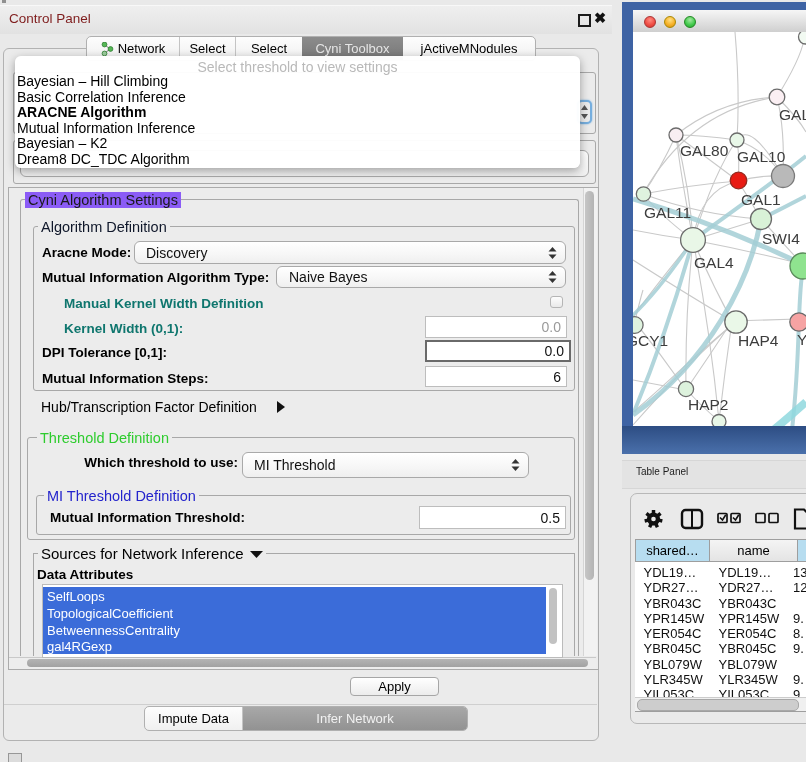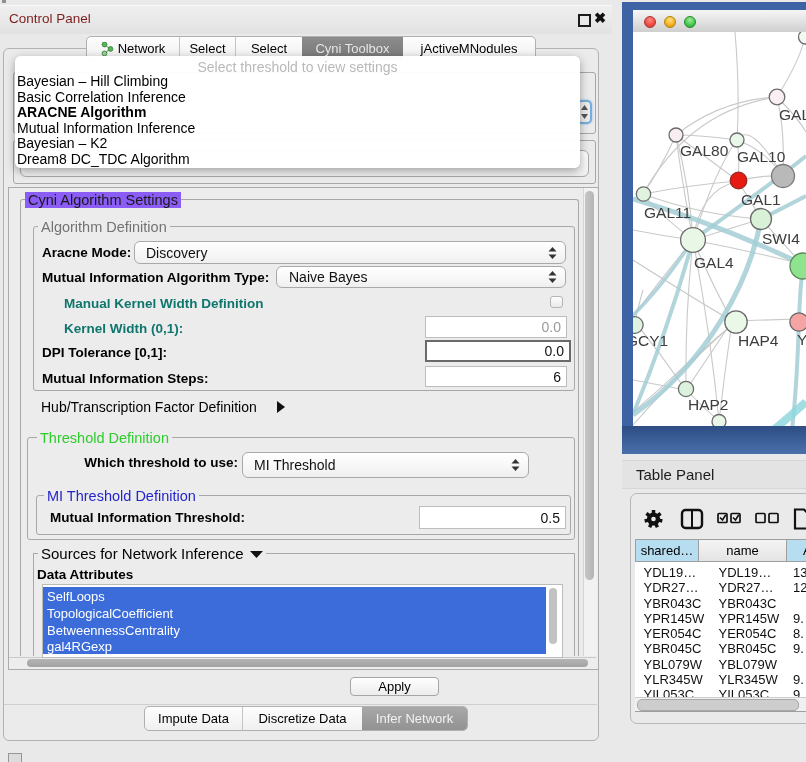--- a/index.html
+++ b/index.html
@@ -66,21 +66,21 @@
 <div class="abs" style="left:583px;top:188px;width:13px;height:468px;background:#f2f2f2;border-left:1px solid #d5d5d5;"></div>
 <div class="abs" style="left:585px;top:191px;width:9px;height:389px;background:linear-gradient(90deg,#c6c6c6,#b4b4b4);border-radius:5px;"></div>
 
 <div class="abs" style="left:9px;top:657px;width:587px;height:11px;background:#ededed;border-top:1px solid #c9c9c9;"></div>
 <div class="abs" style="left:27px;top:659px;width:561px;height:8px;background:linear-gradient(#b4b4b4,#a2a2a2);border-radius:4px;"></div>
 
 <div class="abs" style="left:20px;top:199px;width:557px;height:456px;border:1px solid #a8a8a8;border-bottom:none;border-radius:3px 3px 0 0;"></div>
 <div class="abs gtitle" style="left:25px;top:192px;background:#8b5cf6;">Cyni Algorithm Settings</div>
 
 <div class="abs grp" style="left:33px;top:226px;width:540px;height:163px;"></div>
-<div class="abs gtitle" style="left:38px;top:219px;background:#ececec;color:#737373;">Algorithm Definition</div>
+<div class="abs gtitle" style="left:38px;top:219px;background:#ececec;color:#0f172a;">Algorithm Definition</div>
 
 <div class="abs lbl" style="left:42px;top:245px;">Aracne Mode:</div>
 <div class="abs combo" style="left:134px;top:241px;width:430px;height:21px;">
   <div class="ct">Discovery</div>
     <svg style="position:absolute;right:8px;top:50%;margin-top:-6px;" width="9" height="12" viewBox="0 0 9 12">
       <path d="M4.5,0 L8.5,4.5 L0.5,4.5 Z" fill="#333"></path>
       <path d="M4.5,12 L8.5,7.5 L0.5,7.5 Z" fill="#333"></path>
     </svg>
   </div>
 <div class="abs lbl" style="left:42px;top:270px;">Mutual Information Algorithm Type:</div>
@@ -134,21 +134,20 @@
 <div class="abs" style="left:47px;top:589px;font-size:13px;color:#fff;line-height:16.75px;">SelfLoops<br>TopologicalCoefficient<br>BetweennessCentrality<br>gal4RGexp</div>
 <div class="abs" style="left:549px;top:588px;width:8px;height:56px;background:#c2c2c2;border-radius:4px;"></div>
 
 <div class="abs" style="left:350px;top:677px;width:87px;height:17px;border:1px solid #a6a6a6;border-radius:4px;
      background:linear-gradient(#ffffff,#ececec);display:flex;align-items:center;justify-content:center;font-size:13px;">Apply</div>
 <div class="abs" style="left:4px;top:704px;width:593px;height:1px;background:#cfcfcf;"></div>
 
 <div class="abs" style="left:144px;top:706px;width:322px;height:23px;border:1px solid #b0b0b0;
      border-radius:5px;background:linear-gradient(#fdfdfd,#f0f0f0);display:flex;overflow:hidden;">
   <div style="width:97px;display:flex;align-items:center;justify-content:center;border-right:1px solid #c4c4c4;font-size:13px;">Impute Data</div>
-  <div style="width:119px;display:flex;align-items:center;justify-content:center;font-size:13px;">Discretize Data</div>
   <div style="flex:1;display:flex;align-items:center;justify-content:center;font-size:13px;
        background:linear-gradient(#a8a8a8,#929292);color:#f2f2f2;">Infer Network</div>
 </div>
 
 <div class="abs" style="left:8px;top:753px;width:12px;height:9px;border:1px solid #979797;background:#dcdcdc;"></div>
 
 <div class="abs" style="left:15px;top:56px;width:565px;height:112px;background:rgba(255,255,255,0.97);
      border-radius:6px;box-shadow:0 3px 10px rgba(0,0,0,0.35);"></div>
 <div class="abs" style="left:15px;top:59px;width:565px;text-align:center;font-size:14px;color:#b9b9b9;">Select threshold to view settings</div>
 <div class="abs" style="left:17px;top:74px;font-size:14px;color:#000;line-height:15.6px;">
@@ -251,21 +250,21 @@
     <text x="626" y="346">GCY1</text>
     <text x="738" y="346">HAP4</text>
     <text x="797" y="345">YB</text>
     <text x="688" y="410">HAP2</text>
   </g>
 </svg>
 </div>
 
 <div class="abs" style="left:622px;top:460px;width:184px;height:27px;background:#e3e3e3;
      border-top:1px solid #d6d6d6;border-bottom:1px solid #d6d6d6;"></div>
-<div class="abs" style="left:636px;top:466px;font-size:15px;color:#1c1c1c;">Table Panel</div>
+<div class="abs" style="left:636px;top:466px;font-size:10px;color:#1c1c1c;">Table Panel</div>
 
 <div class="abs" style="left:630px;top:493px;width:182px;height:229px;background:#eaeaea;
      border:1px solid #b8b8b8;border-radius:7px;"></div>
 
 <svg class="abs" style="left:643px;top:508px;" width="163" height="22" viewBox="0 0 163 22">
   <path d="M8.78,1.96 L12.22,1.96 L12.25,4.64 L14.38,5.66 L16.49,4.02 L18.64,6.71 L16.57,8.40 L17.09,10.71 L19.69,11.33 L18.93,14.69 L16.31,14.12 L14.84,15.97 L15.97,18.39 L12.87,19.89 L11.68,17.49 L9.32,17.49 L8.13,19.89 L5.03,18.39 L6.16,15.97 L4.69,14.12 L2.07,14.69 L1.31,11.33 L3.91,10.71 L4.43,8.40 L2.36,6.71 L4.51,4.02 L6.62,5.66 L8.75,4.64 Z" fill="#111"></path>
   <circle cx="10.5" cy="11" r="2.3" fill="#eaeaea"></circle>
   <rect x="39" y="2" width="20" height="18" rx="3.5" fill="none" stroke="#111" stroke-width="2.4"></rect>
   <line x1="49" y1="2" x2="49" y2="20" stroke="#111" stroke-width="2"></line>
   <g stroke="#111" stroke-width="1.7" fill="none">
@@ -274,21 +273,21 @@
     <path d="M77,9.5 L79.5,12 L82.8,6.8" stroke-width="1.6"></path>
     <path d="M90,9.5 L92.5,12 L95.8,6.8" stroke-width="1.6"></path>
     <rect x="113" y="5.5" width="9" height="9" rx="1"></rect>
     <rect x="126" y="5.5" width="9" height="9" rx="1"></rect>
   </g>
   <path d="M152,1.5 h9 l4,4 v15 h-13 z" fill="none" stroke="#111" stroke-width="2.2"></path>
 </svg>
 
 <div class="abs" style="left:635px;top:539px;width:171px;height:23px;display:flex;
      border-top:1px solid #9e9e9e;border-left:1px solid #9e9e9e;box-sizing:border-box;">
-  <div style="width:63px;background:#b7ddf0;border-right:1px solid #9e9e9e;border-bottom:1px solid #9e9e9e;
+  <div style="width:74px;background:#b7ddf0;border-right:1px solid #9e9e9e;border-bottom:1px solid #9e9e9e;
        display:flex;align-items:center;justify-content:center;font-size:13px;box-sizing:border-box;">shared…</div>
   <div style="width:88px;background:linear-gradient(#f4f4f4,#e4e4e4);border-right:1px solid #9e9e9e;border-bottom:1px solid #9e9e9e;
        display:flex;align-items:center;justify-content:center;font-size:13px;box-sizing:border-box;">name</div>
   <div style="flex:1;background:#b7ddf0;border-bottom:1px solid #9e9e9e;box-sizing:border-box;position:relative;">
       <span style="position:absolute;left:16px;top:3px;font-size:13px;">A</span>
     </div>
 </div>
 <div class="abs" style="left:635px;top:562px;width:171px;height:138px;background:#fff;overflow:hidden;">
   <div style="position:absolute;left:8.5px;top:3px;font-size:13px;line-height:15.3px;color:#111;">YDL19…<br>YDR27…<br>YBR043C<br>YPR145W<br>YER054C<br>YBR045C<br>YBL079W<br>YLR345W<br>YIL053C</div>
   <div style="position:absolute;left:83.5px;top:3px;font-size:13px;line-height:15.3px;color:#111;">YDL19…<br>YDR27…<br>YBR043C<br>YPR145W<br>YER054C<br>YBR045C<br>YBL079W<br>YLR345W<br>YIL053C</div>

